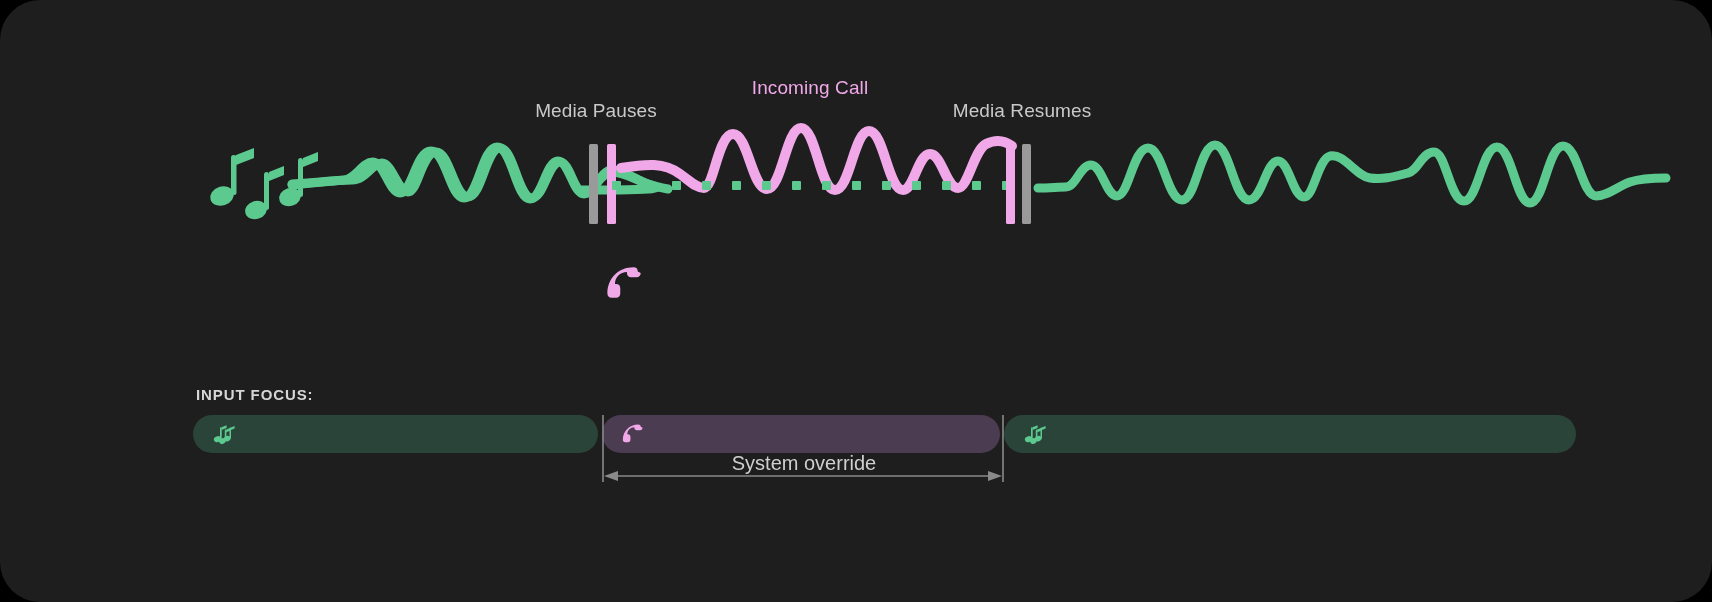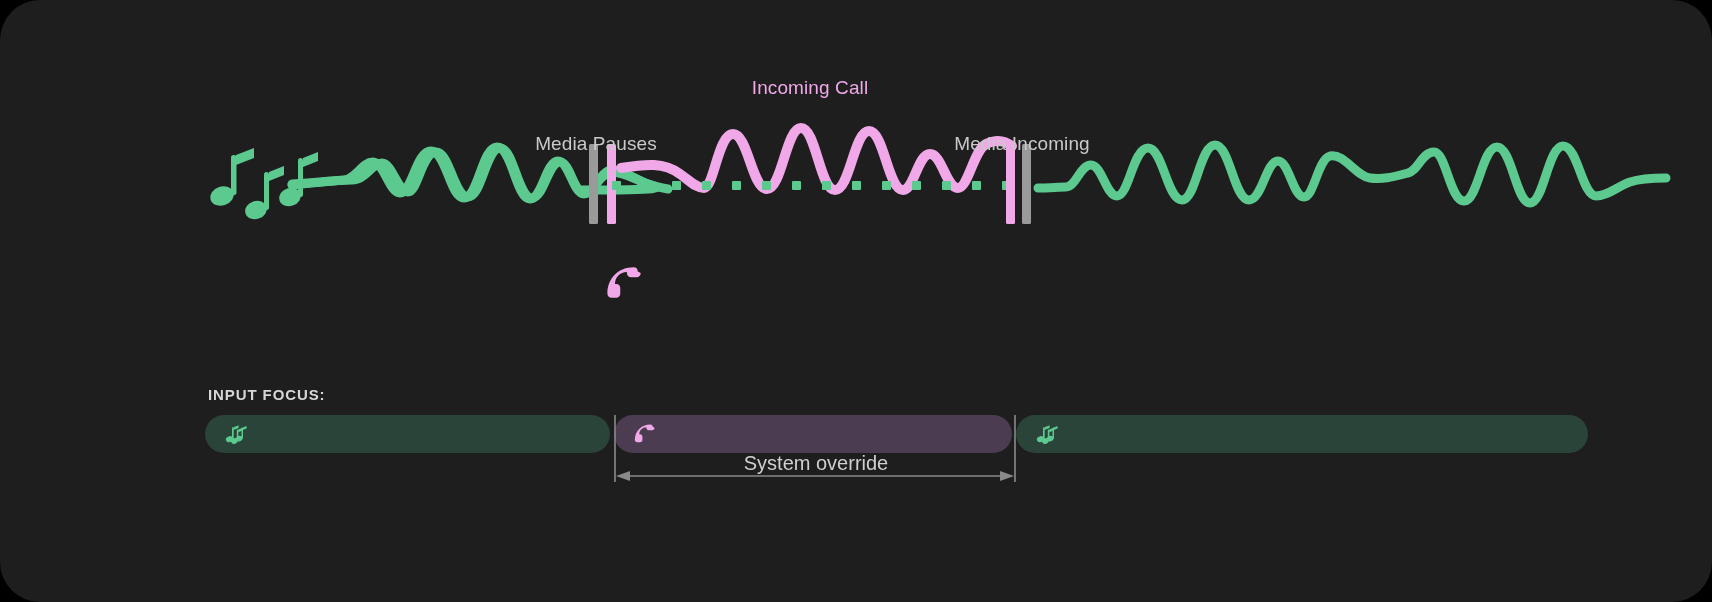--- a/index.html
+++ b/index.html
@@ -41,31 +41,31 @@
   }
 
   
   .tl-label {
     position: absolute;
     font-size: 19px;
     letter-spacing: 0.1px;
     white-space: nowrap;
     transform: translateX(-50%);
   }
-  .tl-label.muted  { color: #c9c9c9; margin-top: 33px; }
+  .tl-label.muted  { color: #c9c9c9; }
   .tl-label.accent { color: #f0a8e8; }
 
   #label-media-pauses  { left: 596px; top: 100px; }
   #label-incoming-call { left: 810px; top:  77px; }
   #label-media-resumes { left: 1022px; top: 100px; }
 
   
   .focus-section {
     position: absolute;
-    left: 16px;
+    left: 4px;
     top: 330px;
     width: 1690px;
     height: 272px;
   }
 
   .focus-title {
     position: absolute;
     left: 192px;
     top: 56px;
     font-size: 15px;
@@ -235,21 +235,21 @@
                  C21.5,21.1 20.5,22.1 18.8,22.1
                  C9.0,22.1 1.9,15.0 1.9,5.2
                  C1.9,3.5 2.9,2.5 4.6,2.5 Z" transform="rotate(90 11.7 11.3)"></path>
       </g>
     </svg>
 
     <div class="tl-label muted" id="label-media-pauses">Media Pauses</div>
 
     <div class="tl-label accent" id="label-incoming-call">Incoming Call</div>
 
-    <div class="tl-label muted" id="label-media-resumes">Media Incoming</div>
+    <div class="tl-label muted" id="label-media-resumes">Media Resumes</div>
   </div>
 
   <div class="focus-section">
 
     <div class="focus-title">INPUT FOCUS:</div>
 
     <div class="focus-track" id="focus-seg-media-before">
       <span class="chip-icon">
         <svg width="22" height="20" viewBox="0 0 22 20">
           <g fill="#5cc98f">

